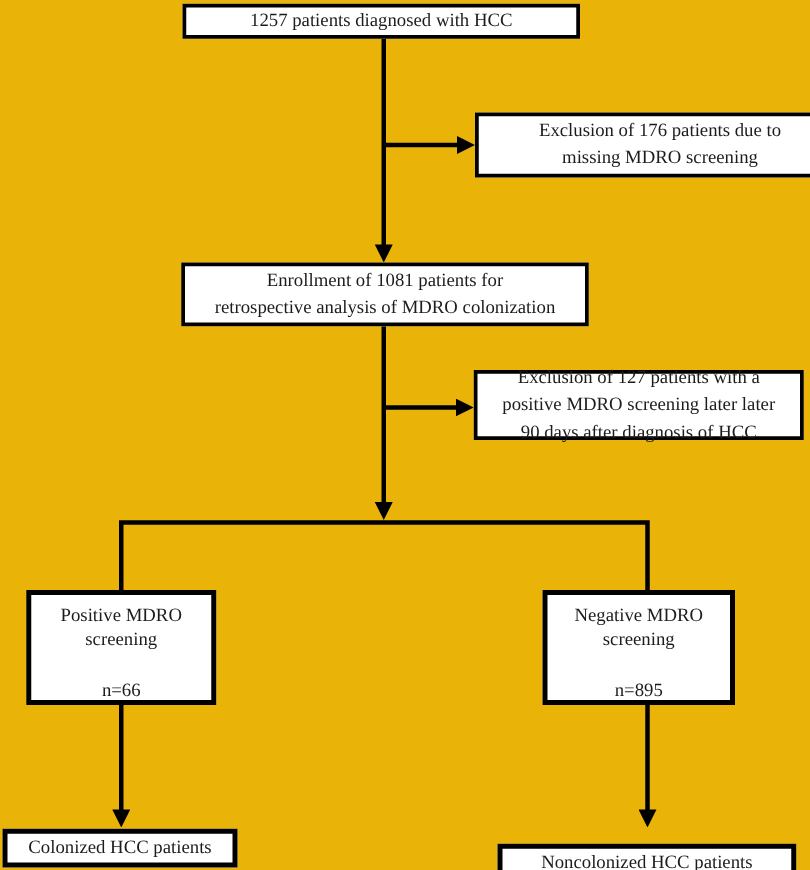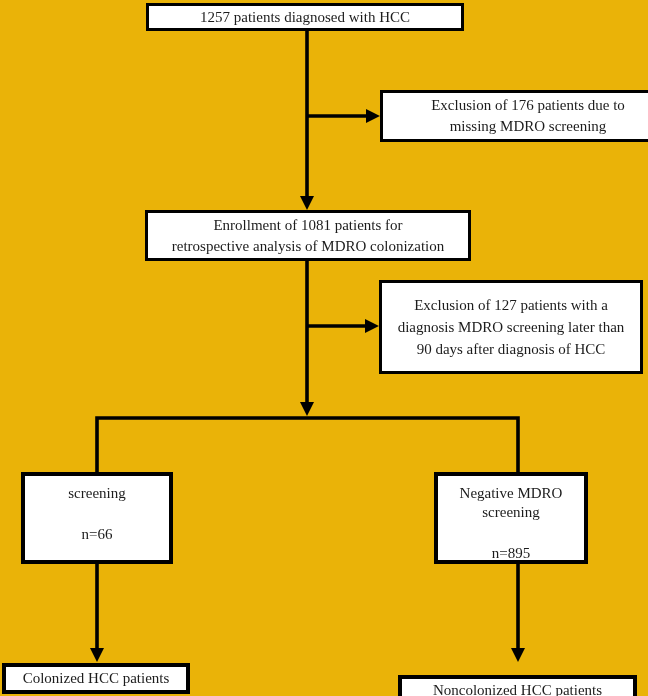--- a/index.html
+++ b/index.html
@@ -29,21 +29,21 @@
     text-align: center;
     font-size: 15px;
     line-height: 21px;
   }
   .box .ln { white-space: nowrap; }
   .box-thick { border-width: 4px; }
 
   .box-diagnosed     { left: 146px; top: 3px;   width: 318px; height: 28px; line-height: 22px; }
   .box-excl1         { left: 380px; top: 90px;  width: 296px; height: 52px; }
   .box-enroll        { left: 145px; top: 210px; width: 326px; height: 51px; }
-  .box-excl2         { left: 379px; top: 280px; width: 264px; height: 94px; line-height: 22px; }
+  .box-excl2         { left: 379px; top: 296px; width: 264px; height: 56px; line-height: 22px; }
   .box-positive      { left: 21px;  top: 472px; width: 152px; height: 92px;
                        justify-content: flex-start; padding-top: 8px; line-height: 19px; }
   .box-negative      { left: 434px; top: 472px; width: 154px; height: 92px;
                        justify-content: flex-start; padding-top: 8px; line-height: 19px; }
   .box-colonized     { left: 2px;   top: 663px; width: 188px; height: 31px; }
   .box-noncolonized  { left: 398px; top: 663px; width: 239px; height: 31px; margin-top: 12px; }
 
   .count-line { margin-top: 22px; }
 </style>
 </head>
@@ -82,25 +82,26 @@
     <div class="ln">missing MDRO screening</div>
   </div>
 
   <div class="box box-enroll">
     <div class="ln">Enrollment of 1081 patients for</div>
     <div class="ln">retrospective analysis of MDRO colonization</div>
   </div>
 
   <div class="box box-excl2">
     <div class="ln">Exclusion of 127 patients with a</div>
-    <div class="ln">diagnosis MDRO screening later than</div>
+    <div class="ln">positive MDRO screening later later</div>
     <div class="ln">90 days after diagnosis of HCC</div>
   </div>
 
   <div class="box box-thick box-positive">
+    <div class="ln">Positive MDRO</div>
     <div class="ln">screening</div>
     <div class="ln count-line">n=66</div>
   </div>
 
   <div class="box box-thick box-negative">
     <div class="ln">Negative MDRO</div>
     <div class="ln">screening</div>
     <div class="ln count-line">n=895</div>
   </div>
 

